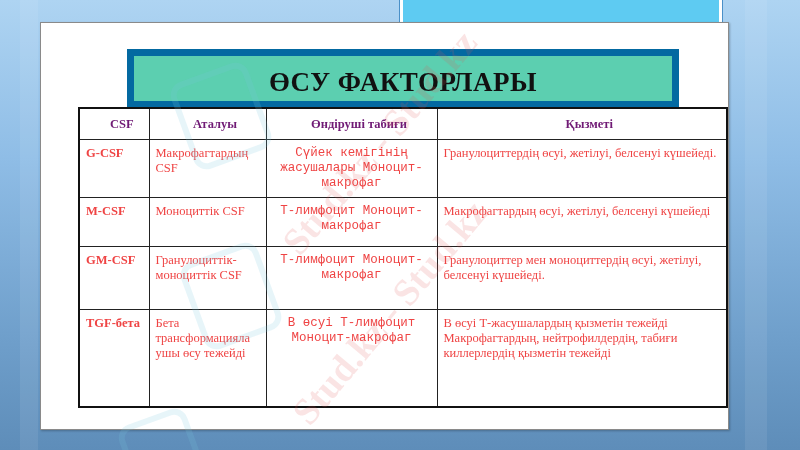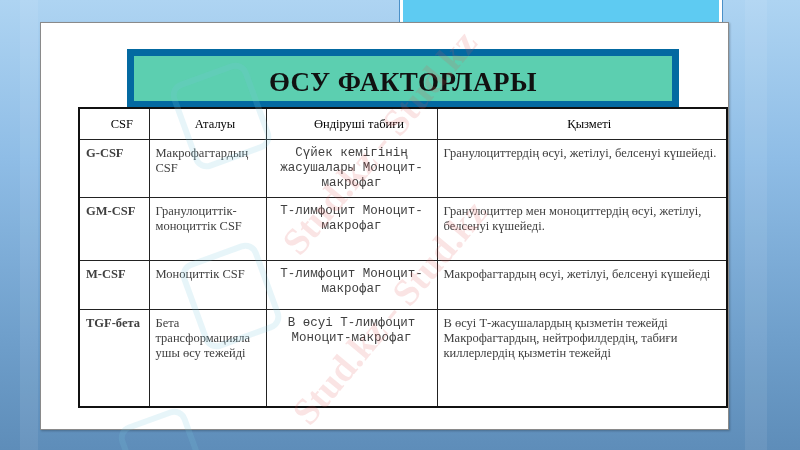--- a/index.html
+++ b/index.html
@@ -21,23 +21,23 @@
     position:absolute; left:127px; top:49px; width:538px; height:45px;
     background:#5ccfb0; border:7px solid #0369a1;
     display:flex; align-items:center; justify-content:center;
   }
   .title-text { font-size:27px; font-weight:bold; color:#111; letter-spacing:0.5px; padding-top:8px; }
   table.growth {
     position:absolute; left:78px; top:107px; width:648px; height:296px;
     border-collapse:collapse; border:2px solid #111; table-layout:fixed;
   }
   table.growth td, table.growth th {
-    border:1px solid #222; font-size:12.5px; line-height:15px; color:#404040; vertical-align:top; padding:6px 6px;
+    border:1px solid #222; font-size:12.5px; line-height:15px; color:#ef4444; vertical-align:top; padding:6px 6px;
   }
-  table.growth th { color:#000000; font-weight:normal; vertical-align:middle; height:18px;padding-left:21px; }
+  table.growth th { color:#701a75; font-weight:bold; vertical-align:middle; height:18px;padding-left:21px; }
   th.h-name { color:#7fc0e4; }
   td.code { color:#3d9fd6; font-weight:bold; }
   td.center { text-align:center;font-family:Liberation Mono, monospace; }
   .wm { position:absolute; color:rgba(225,90,90,0.16); font-weight:bold; font-family:"Liberation Serif", serif; transform:rotate(-50deg); white-space:nowrap; pointer-events:none; }
   .logo { position:absolute; border:6px solid rgba(120,200,220,0.18); border-radius:14px; transform:rotate(-20deg); pointer-events:none; }
 </style>
 </head>
 <body>
 
 <div class="bg-stripe" style="left:20px;width:18px;"></div>
@@ -64,31 +64,31 @@
     <th class="h-name">Аталуы</th>
     <th>Өндіруші табиғи</th>
     <th>Қызметі</th>
   </tr>
   <tr style="height:54px">
     <td class="code">G-CSF</td>
     <td>Макрофагтардың CSF</td>
     <td class="center">Сүйек кемігінің жасушалары Моноцит-макрофаг</td>
     <td>Гранулоциттердің өсуі, жетілуі, белсенуі күшейеді.</td>
   </tr>
+  <tr style="height:49px">
+    <td class="code">M-CSF</td>
+    <td>Моноциттік CSF</td>
+    <td class="center">Т-лимфоцит Моноцит-макрофаг</td>
+    <td>Макрофагтардың өсуі, жетілуі, белсенуі күшейеді</td>
+  </tr>
   <tr style="height:63px">
     <td class="code">GM-CSF</td>
     <td>Гранулоциттік-моноциттік CSF</td>
     <td class="center">Т-лимфоцит Моноцит-макрофаг</td>
     <td>Гранулоциттер мен моноциттердің өсуі, жетілуі, белсенуі күшейеді.</td>
-  </tr>
-  <tr style="height:49px">
-    <td class="code">M-CSF</td>
-    <td>Моноциттік CSF</td>
-    <td class="center">Т-лимфоцит Моноцит-макрофаг</td>
-    <td>Макрофагтардың өсуі, жетілуі, белсенуі күшейеді</td>
   </tr>
   <tr style="height:97px">
     <td class="code">TGF-бета</td>
     <td>Бета трансформацияла ушы өсу тежейді</td>
     <td class="center">В өсуі Т-лимфоцит Моноцит-макрофаг</td>
     <td>В өсуі Т-жасушалардың қызметін тежейді Макрофагтардың, нейтрофилдердің, табиғи киллерлердің қызметін тежейді</td>
   </tr>
 </tbody>
   </table>
 

